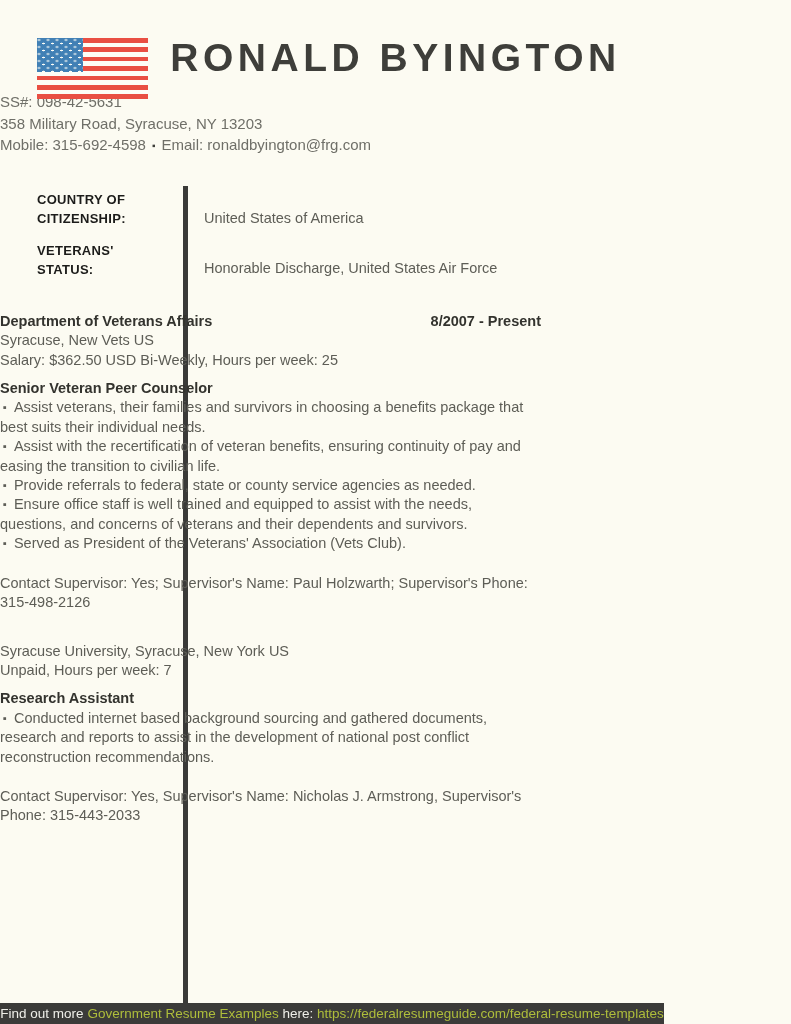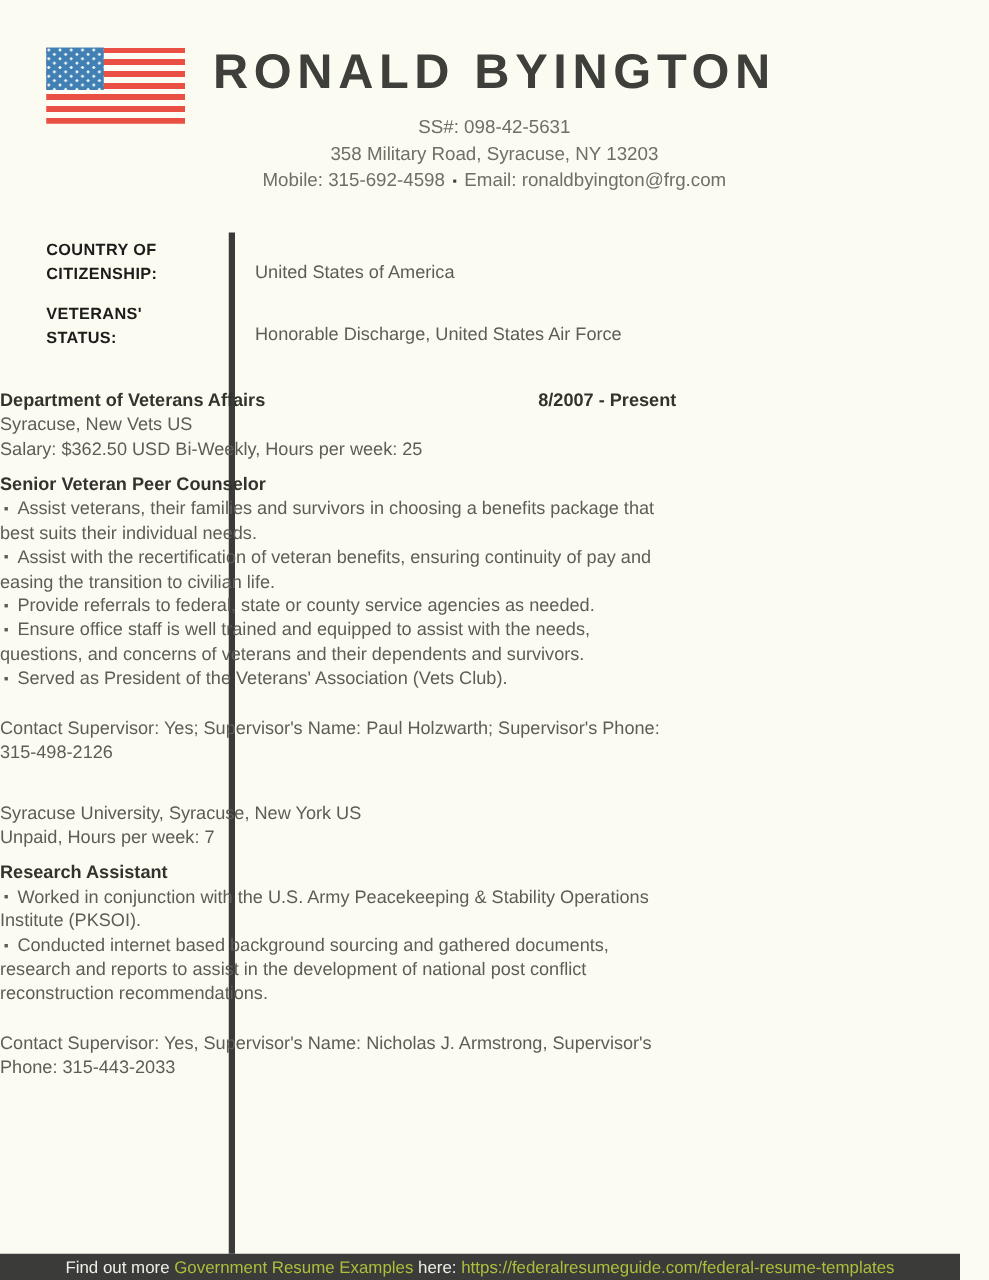--- a/index.html
+++ b/index.html
@@ -43,21 +43,21 @@
   .page-title{
     padding-top:36px;
     text-align:center;
     font-size:39px;
     font-weight:bold;
     letter-spacing:4.5px;
     color:var(--ink-dark);
   }
   .contact-block{
     margin-top:11px;
-    text-align:center;
+    text-align:left;
     font-size:15px;
     line-height:21.5px;
     color:var(--ink-contact);
   }
   .contact-sep{
     display:inline-block;
     font-size:10px;
     color:#3e3e3a;
     margin:0 6px;
     vertical-align:1px;
@@ -104,21 +104,21 @@
   .bullet::before{
     content:"▪";
     font-size:11px;
     margin:0 7px 0 3px;
     vertical-align:1px;
   }
   .supervisor{margin-top:20px;}
   .job-2{margin-top:29px;}
   
   .footer{
-    position:absolute;left:0;bottom:0;width:768px;height:21px;
+    position:absolute;left:0;bottom:0;width:664px;height:21px;
     background:var(--footer-bg);
     display:flex;align-items:center;justify-content:center;
     font-size:13.5px;
     color:#efefe9;
     white-space:pre;
   }
   .footer .green{color:var(--accent);text-decoration:none;}
 </style>
 </head>
 <body>
@@ -175,21 +175,20 @@
         <p class="bullet">Provide referrals to federal, state or county service agencies as needed.</p>
         <p class="bullet">Ensure office staff is well trained and equipped to assist with the needs, questions, and concerns of veterans and their dependents and survivors.</p>
         <p class="bullet">Served as President of the Veterans' Association (Vets Club).</p>
         <p class="supervisor">Contact Supervisor: Yes; Supervisor's Name: Paul Holzwarth; Supervisor's Phone: 315-498-2126</p>
       </div>
 
       <div class="job job-2">
         <p>Syracuse University, Syracuse, New York US</p>
         <p>Unpaid, Hours per week: 7</p>
         <p class="job-title">Research Assistant</p>
-        <p class="bullet">Worked in conjunction with the U.S. Army Peacekeeping &amp; Stability Operations Institute (PKSOI).</p>
         <p class="bullet">Conducted internet based background sourcing and gathered documents, research and reports to assist in the development of national post conflict reconstruction recommendations.</p>
         <p class="supervisor">Contact Supervisor: Yes, Supervisor's Name: Nicholas J. Armstrong, Supervisor's Phone: 315-443-2033</p>
       </div>
 
     </div>
   </div>
 </div>
 
 <div class="footer"><span>Find out more </span><a class="green" href="#">Government Resume Examples</a><span> here: </span><a class="green" href="#">https://federalresumeguide.com/federal-resume-templates</a></div>
 

